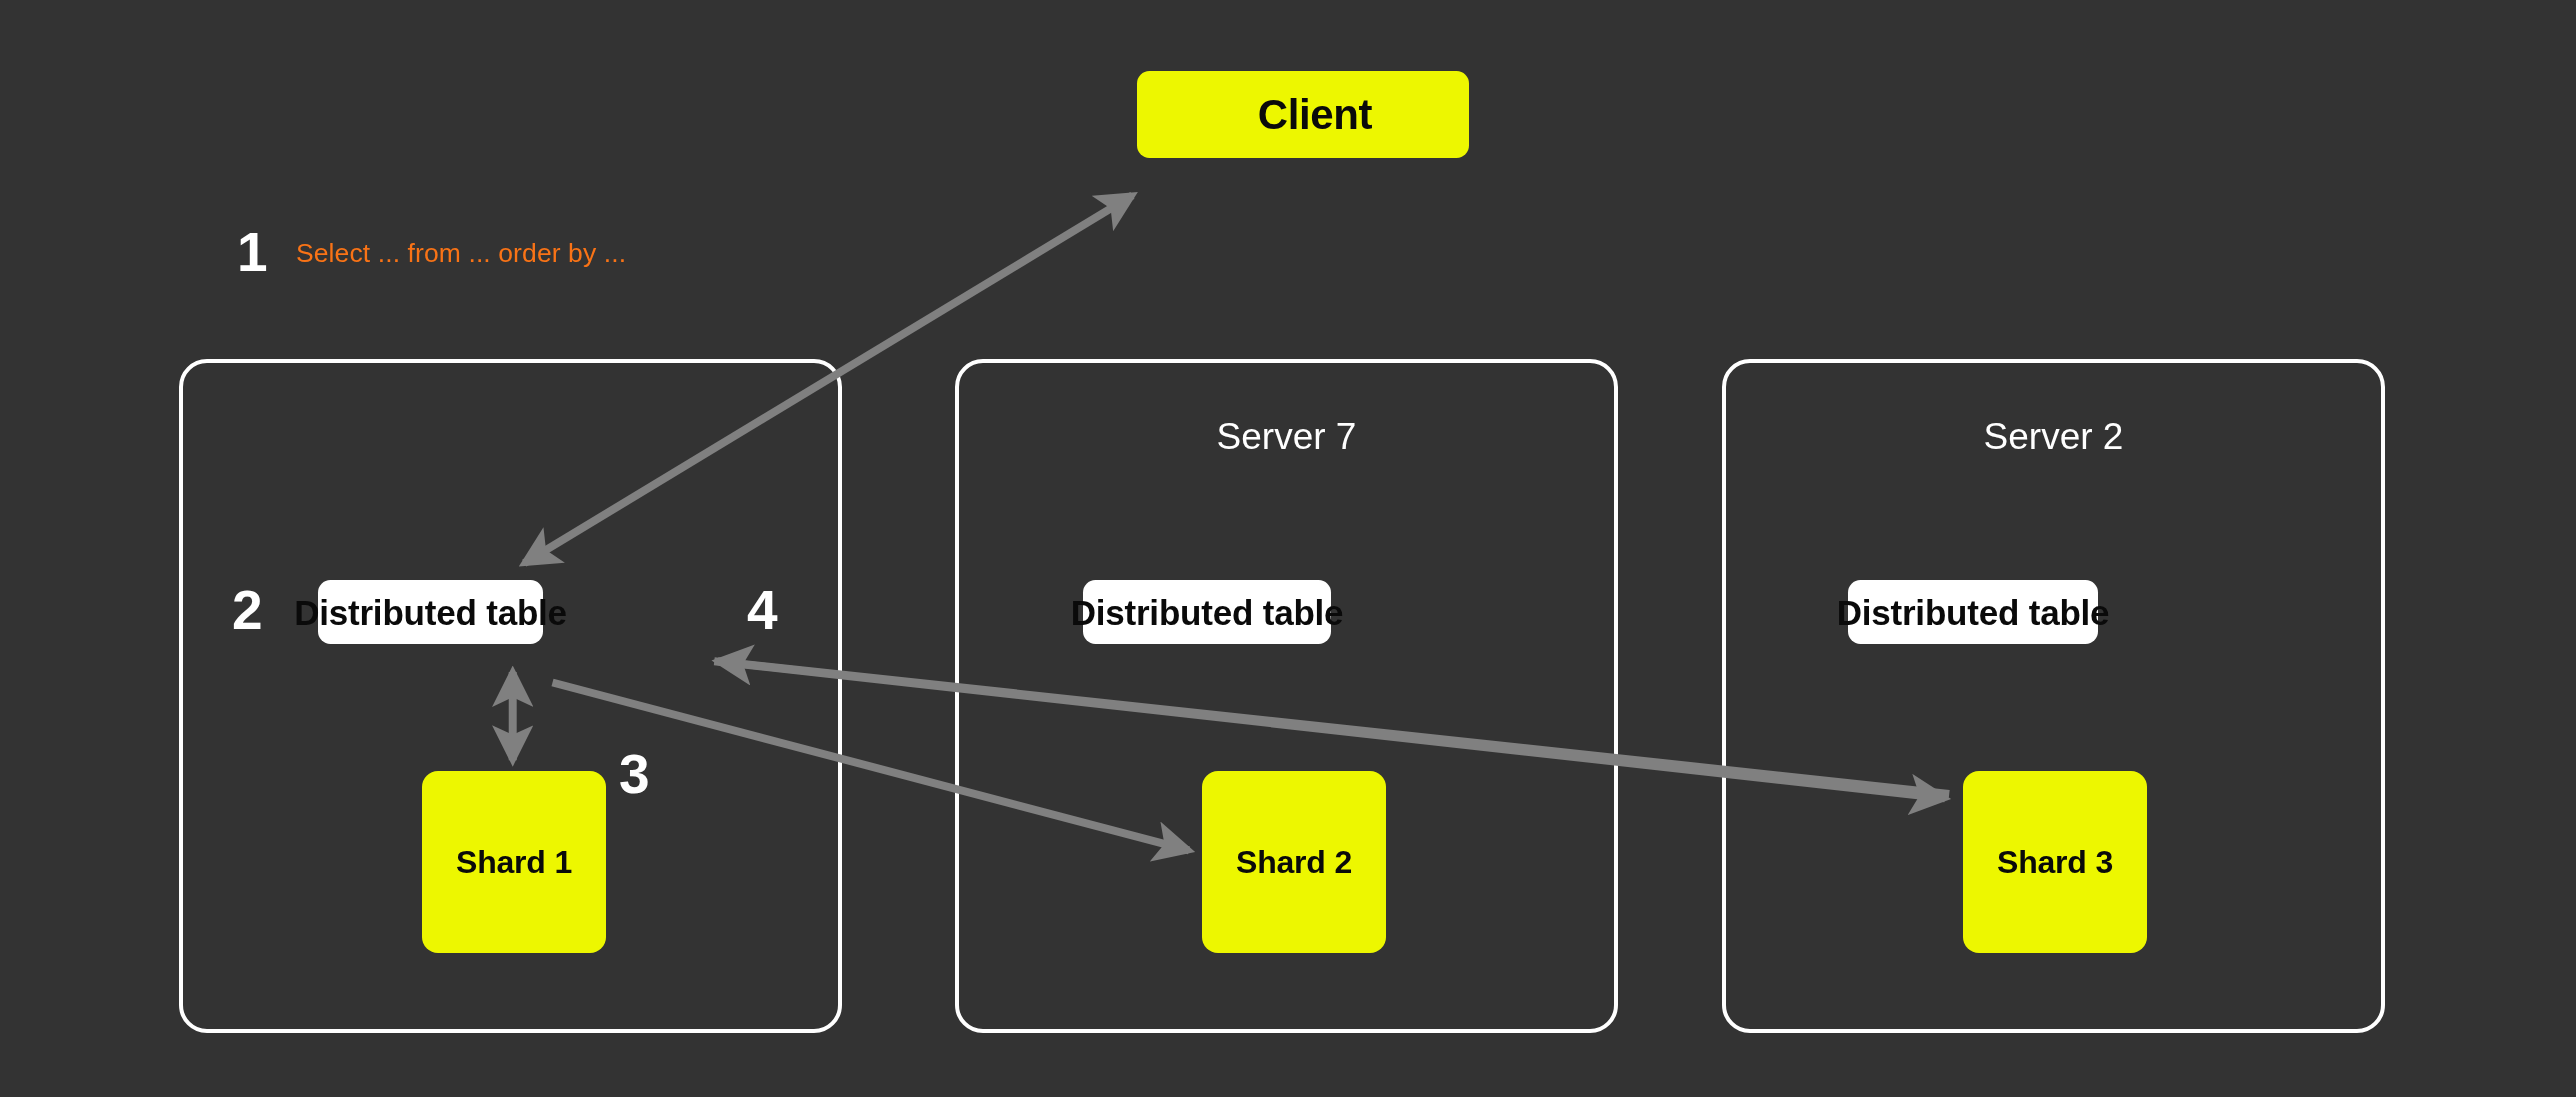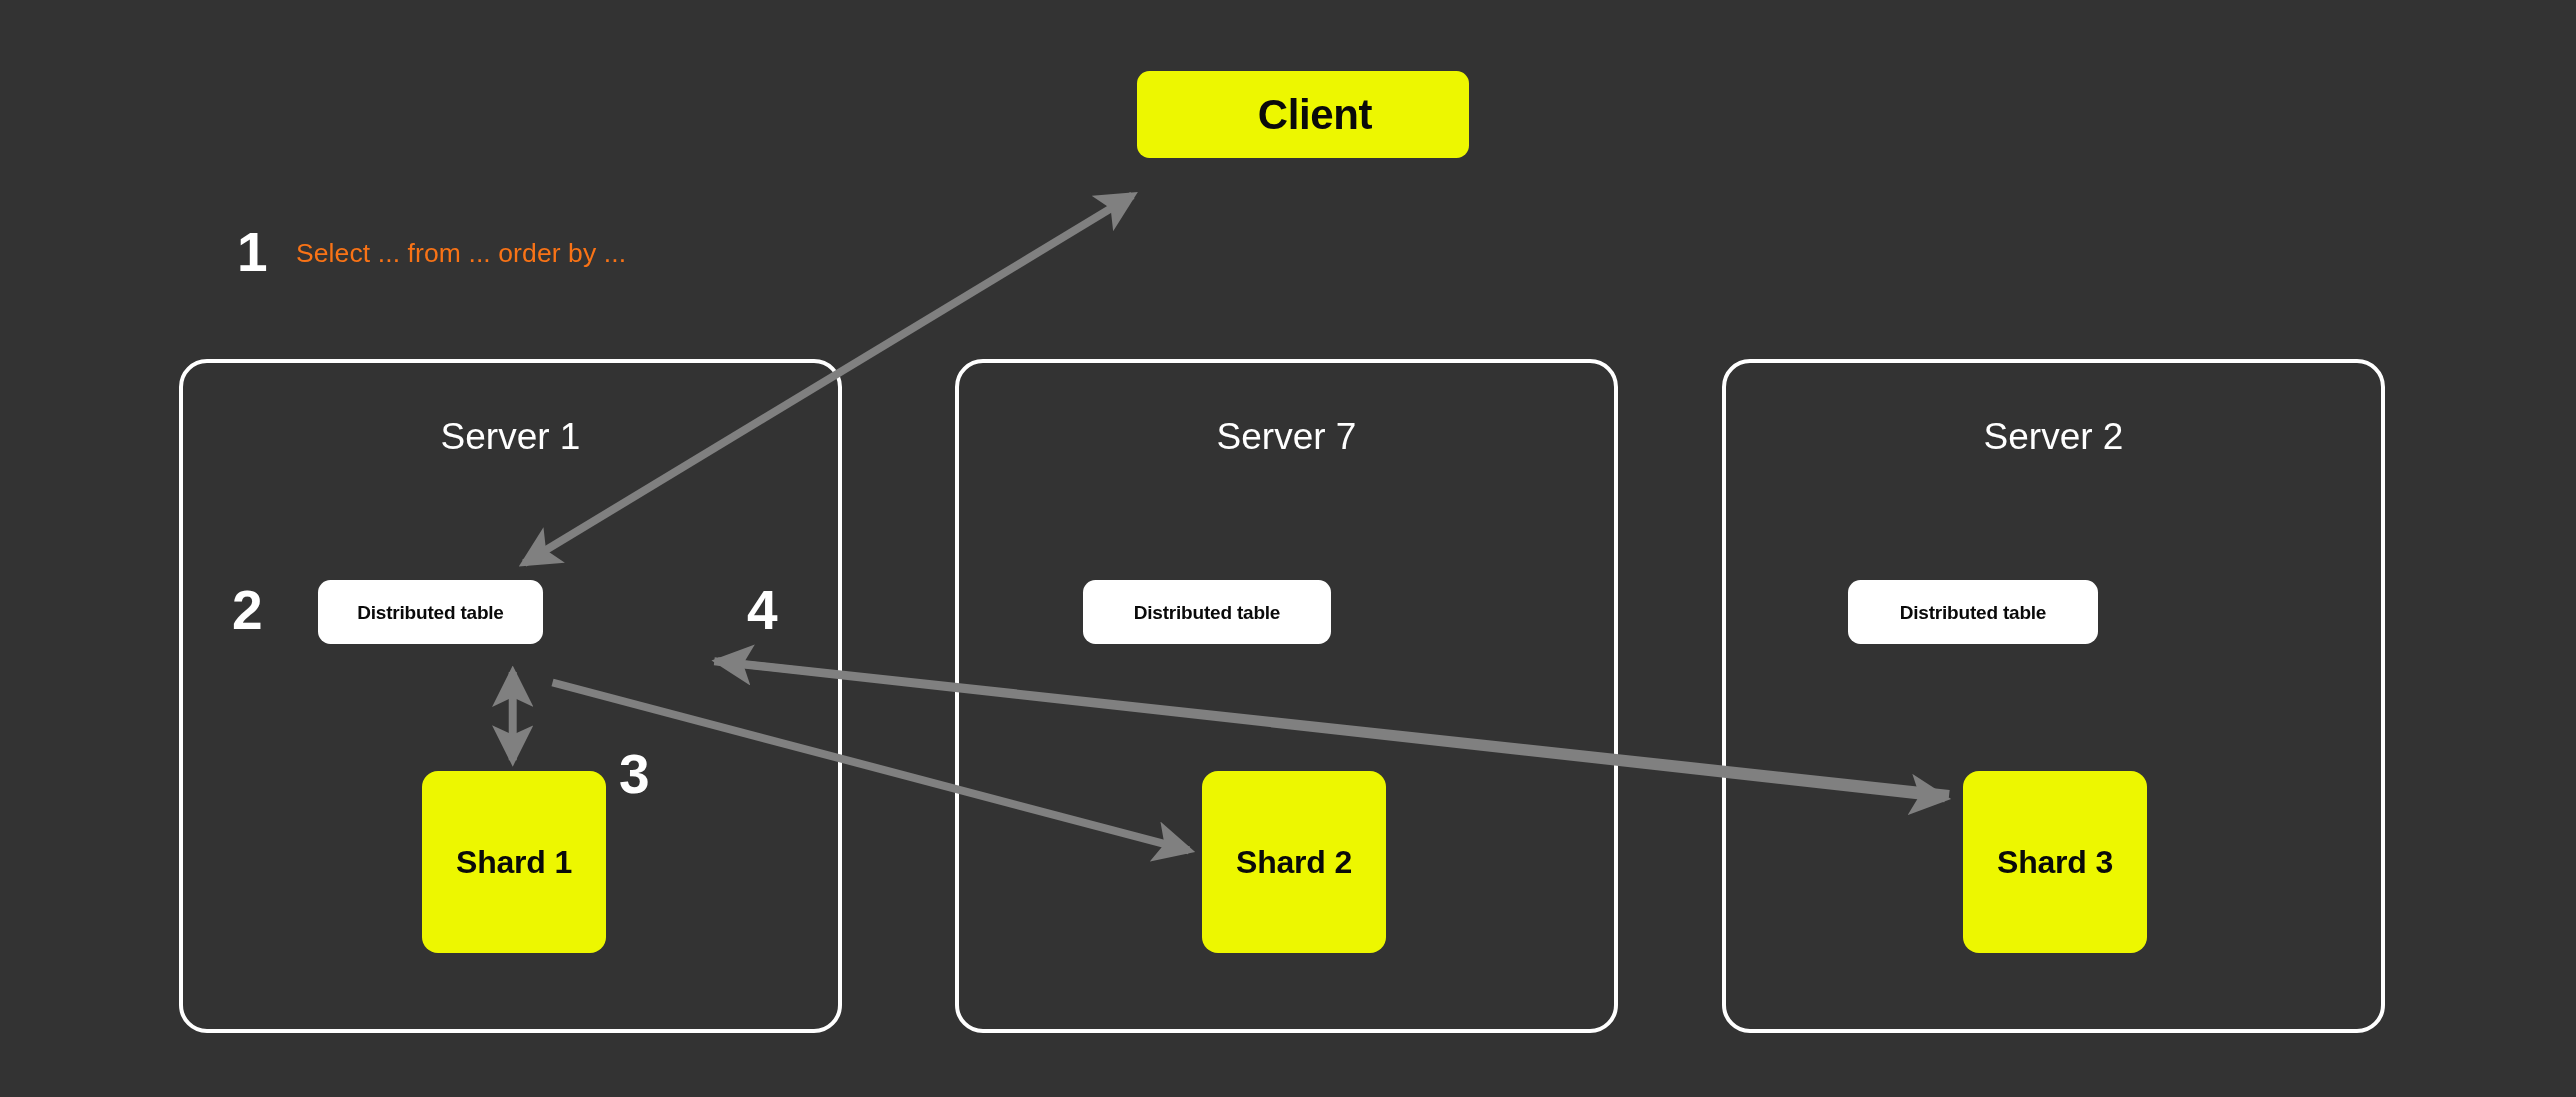--- a/index.html
+++ b/index.html
@@ -114,21 +114,21 @@
     display: flex;
     align-items: center;
     justify-content: center;
     z-index: 8;
   }
   .dist-1 { left: 135px; width: 225px; }
   .dist-2 { left: 124px; width: 248px; }
   .dist-3 { left: 122px; width: 250px; }
   .dist-label {
     color: #0A0A0A;
-    font-size: 19px;
+    font-size: 35px;
     font-weight: 700;
     letter-spacing: -0.2px;
     line-height: 1;
     white-space: nowrap;
   }
 
   
   .shard {
     position: absolute;
     top: 408px;
@@ -194,21 +194,20 @@
   </div>
 
   <div class="step-num step-1">1</div>
   <div class="query-text">Select ... from ... order by ...</div>
 
   <div class="step-num step-2">2</div>
   <div class="step-num step-3">3</div>
   <div class="step-num step-4">4</div>
 
   <div class="server server-1">
-    <div class="server-title">Server 1</div>
     <div class="dist-table dist-1">
       <span class="dist-label">Distributed table</span>
     </div>
     <div class="shard shard-1">
       <span class="shard-label">Shard 1</span>
     </div>
   </div>
 
   <div class="server server-2">
     <div class="server-title">Server 7</div>

